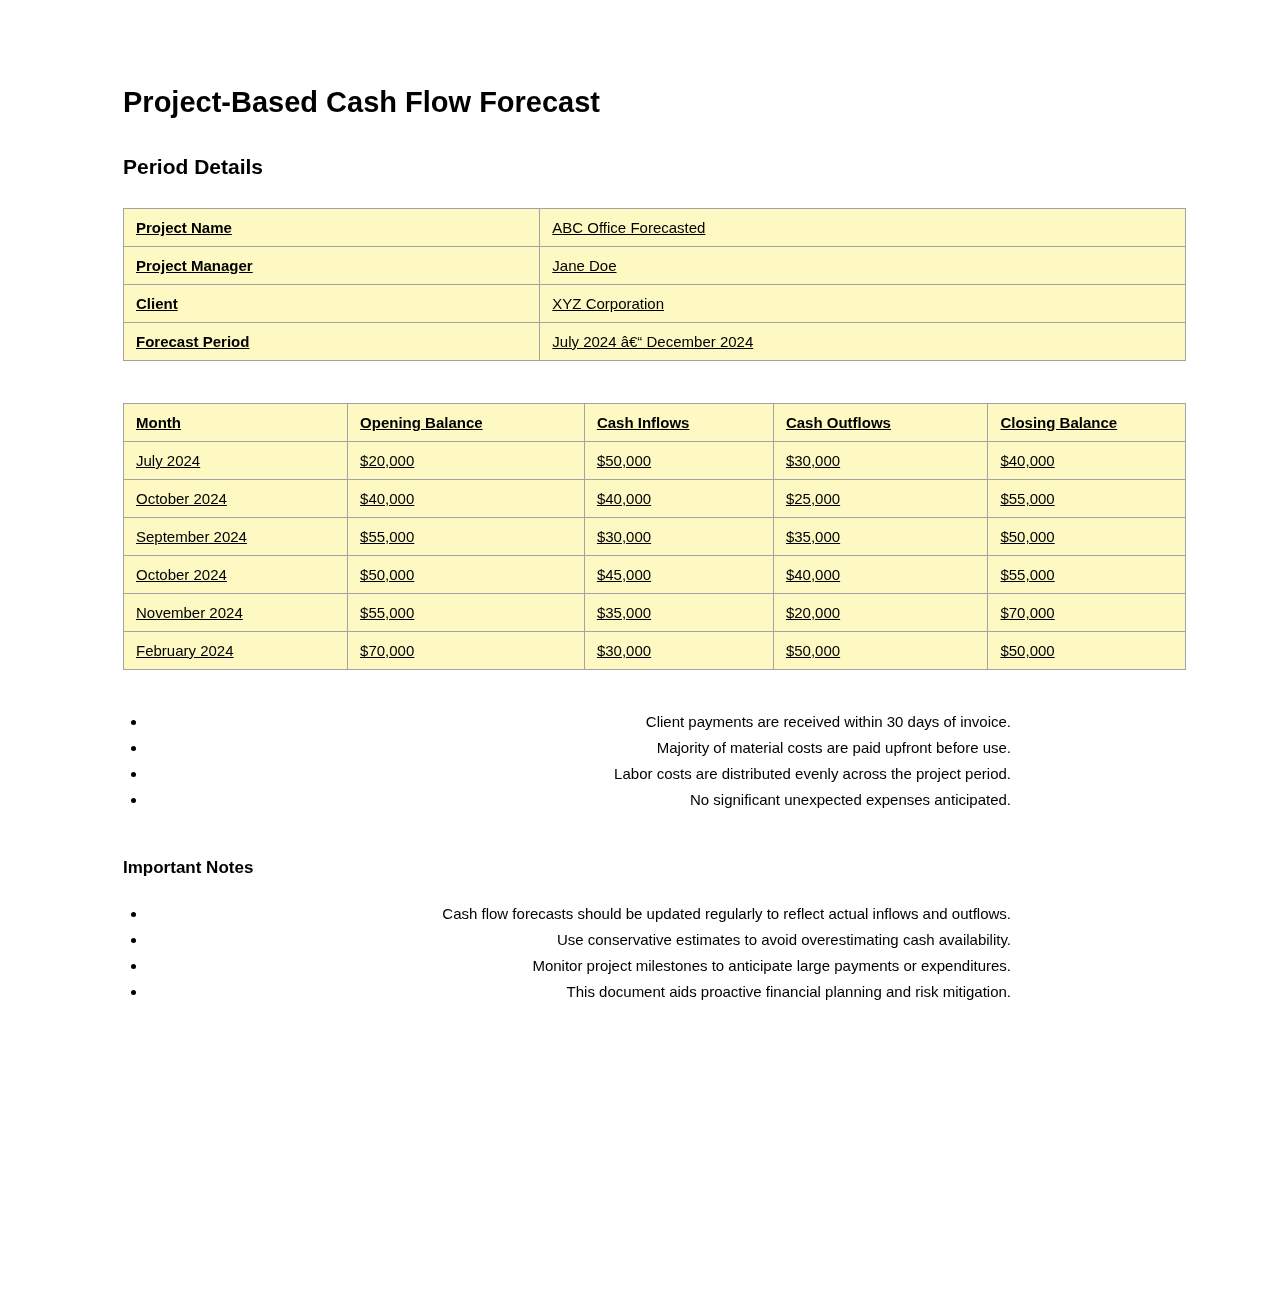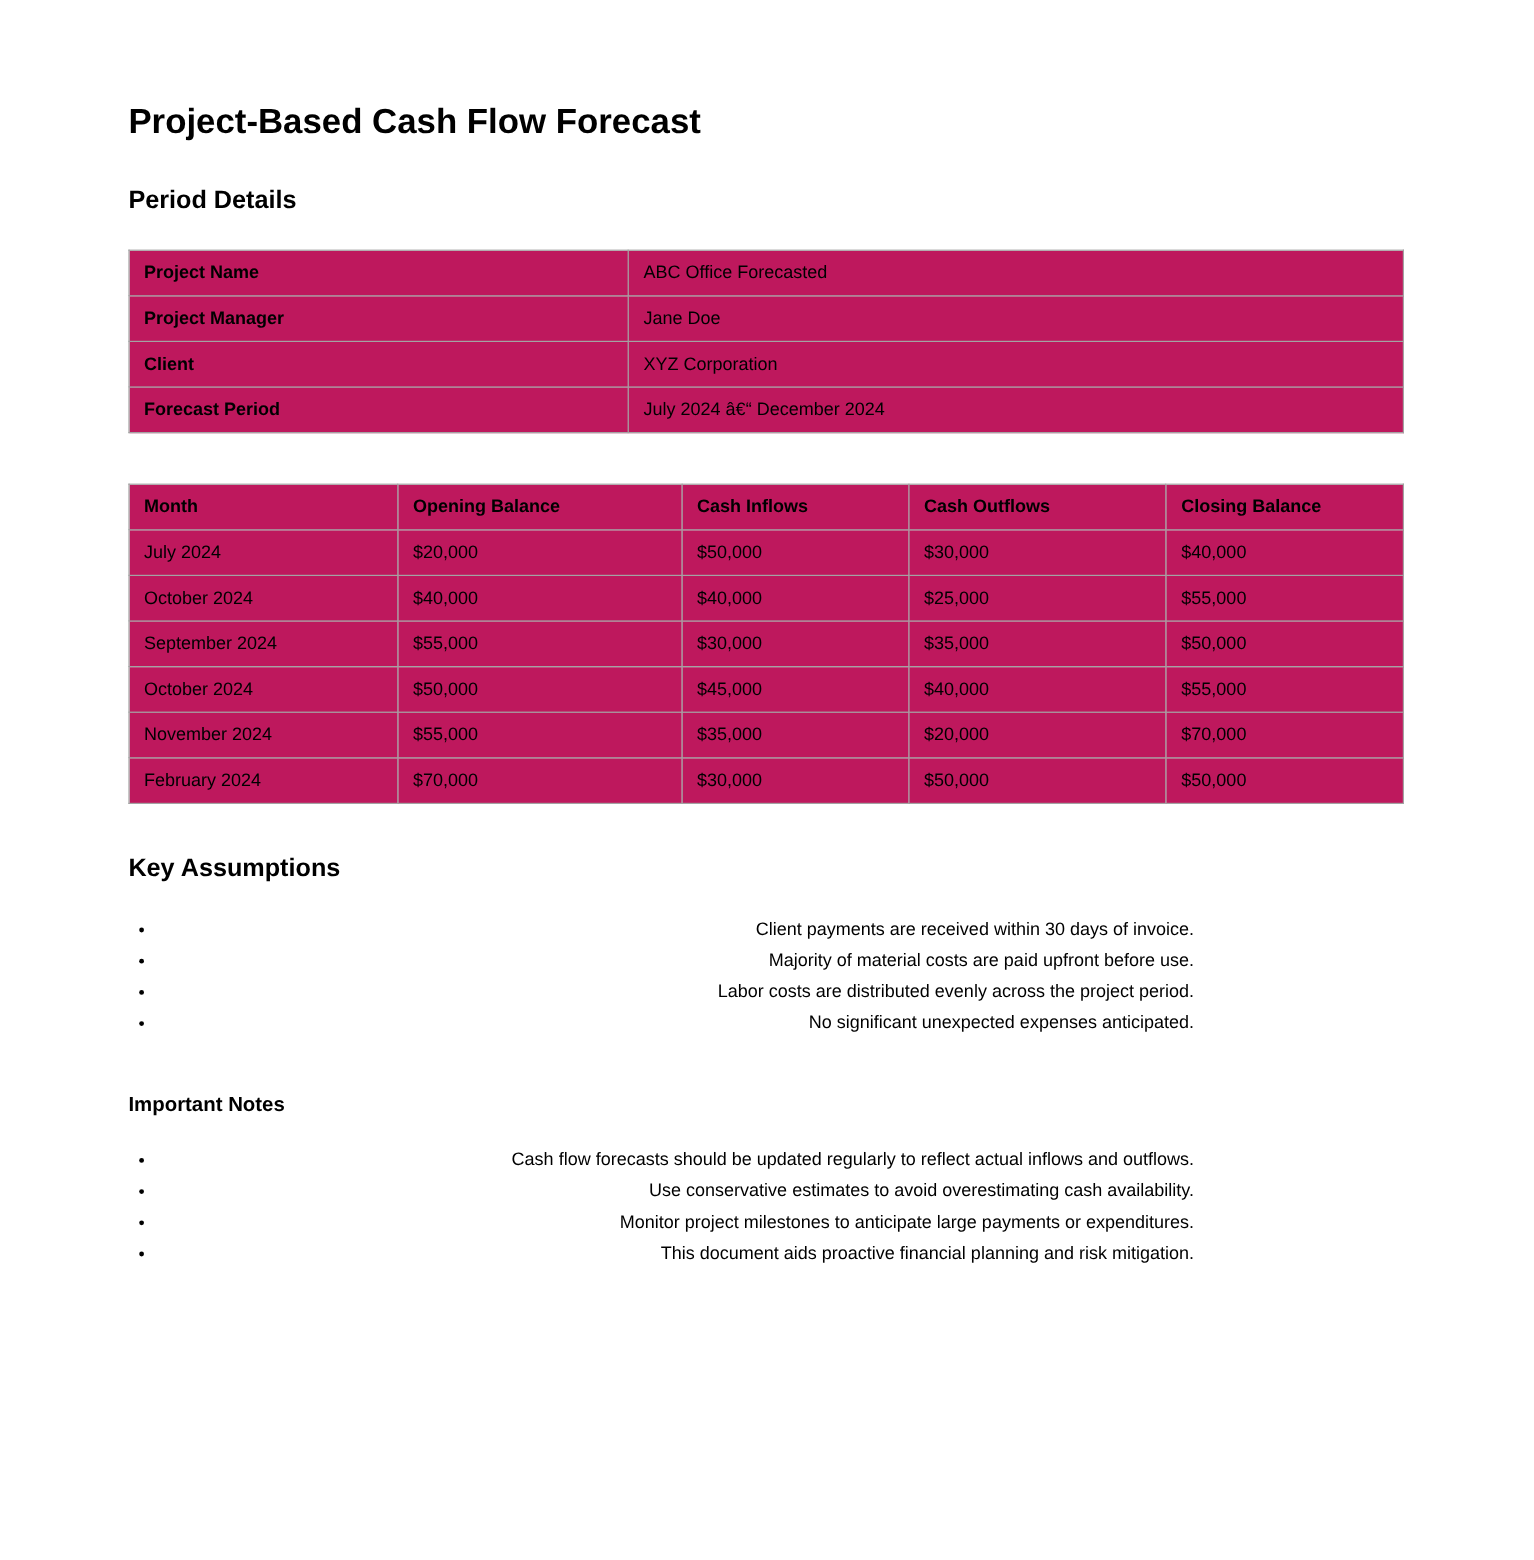--- a/index.html
+++ b/index.html
@@ -12,20 +12,21 @@
   }
   .page {
     width: 1278px;
     height: 1300px;
     background: #ffffff;
     overflow: hidden;
   }
   .content {
     padding: 86px 47px 0 107px;
     width: 1042px;
+    margin-left: 16px;
   }
   h1.doc-title {
     font-size: 29px;
     font-weight: 700;
     margin: 0 0 36px 0;
     letter-spacing: 0;
   }
   h2.section-heading {
     font-size: 21px;
     font-weight: 700;
@@ -43,21 +44,22 @@
     table-layout: fixed;
   }
   td, th {
     border: 1px solid #a3a3a3;
     font-size: 15px;
     padding: 9px 12px;
     height: 38px;
     text-align: left;
     vertical-align: middle;
     font-weight: 400;
-    background: #be185d;
+    background: #fef9c3;
+    text-decoration: underline;
   }
   th, td.label-cell { font-weight: 700; }
   ul.bullet-list {
     margin: 0;
     padding: 0 0 0 24px;
     text-align: right;
   }
   ul.bullet-list li {
     font-size: 15px;
     line-height: 19px;
@@ -162,21 +164,20 @@
           <td>$70,000</td>
           <td>$30,000</td>
           <td>$50,000</td>
           <td>$50,000</td>
         </tr>
       </tbody>
     </table>
 
     <div class="spacer-after-table"></div>
 
-    <h2 class="section-heading">Key Assumptions</h2>
 
     <ul class="bullet-list">
       <li>Client payments are received within 30 days of invoice.</li>
       <li>Majority of material costs are paid upfront before use.</li>
       <li>Labor costs are distributed evenly across the project period.</li>
       <li>No significant unexpected expenses anticipated.</li>
     </ul>
 
     <div class="gap-lg"></div>
 

